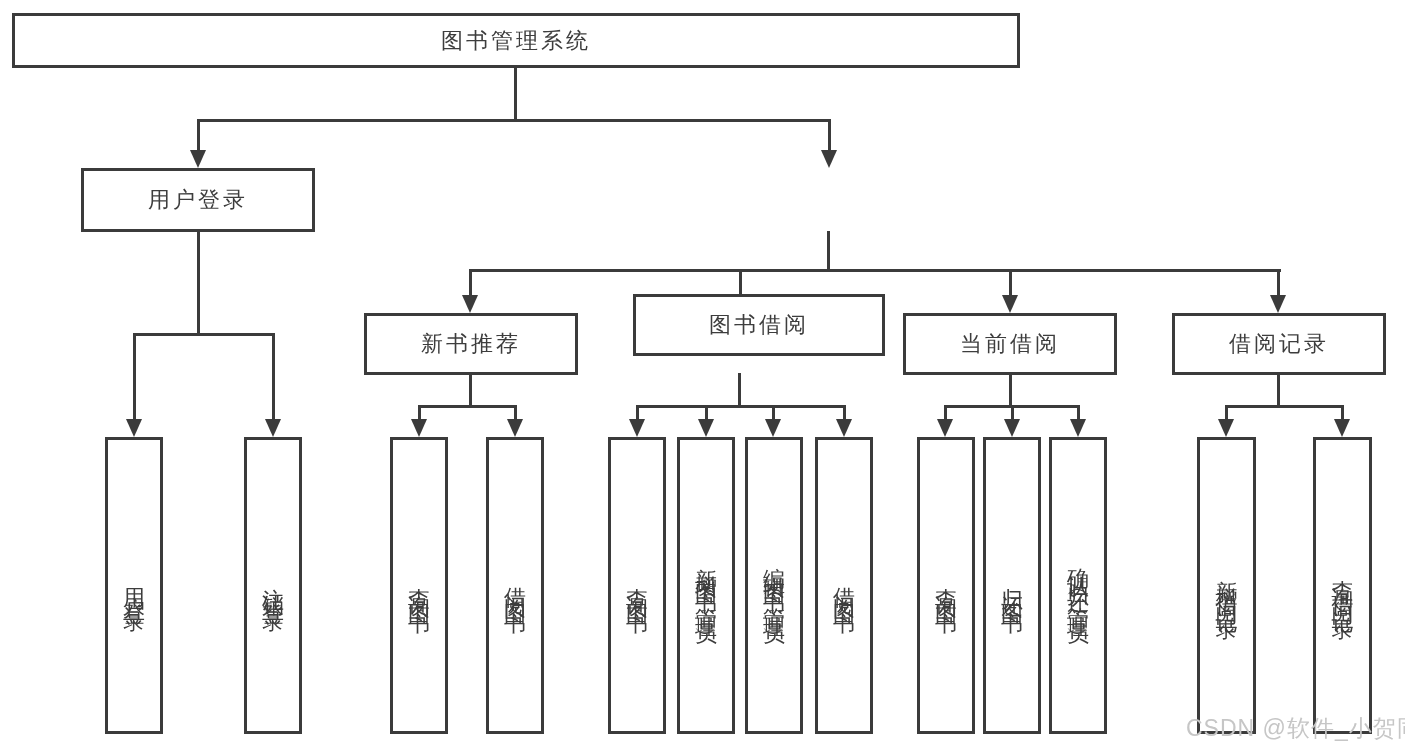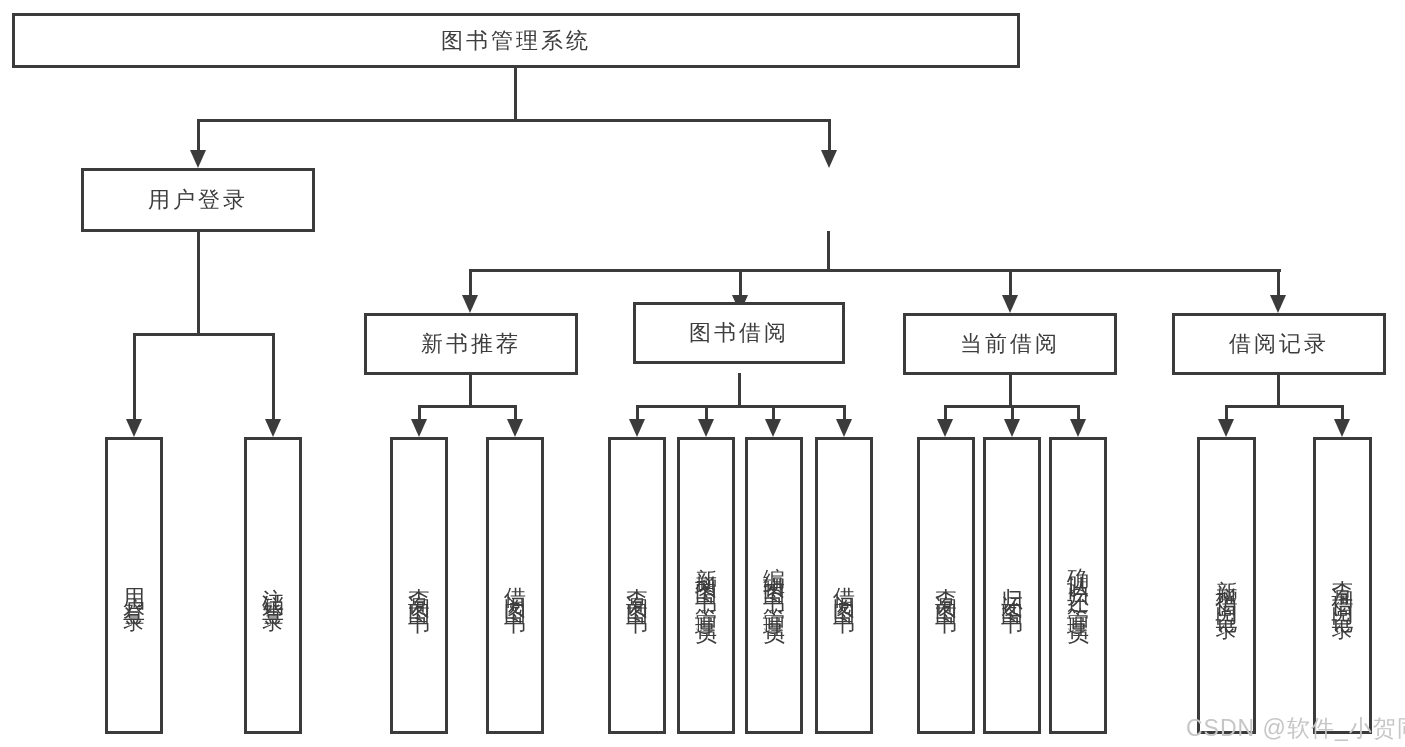--- a/index.html
+++ b/index.html
@@ -66,21 +66,21 @@
   <div class="line" style="left:1009px;top:269px;width:3px;height:28px;"></div>
   <div class="line" style="left:1277px;top:269px;width:3px;height:28px;"></div>
   <div class="arrow" style="left:462px;top:295px;"></div>
   <div class="arrow" style="left:732px;top:295px;"></div>
   <div class="arrow" style="left:1002px;top:295px;"></div>
   <div class="arrow" style="left:1270px;top:295px;"></div>
 
   <div class="node" style="left:364px;top:313px;width:214px;height:62px;justify-content:center;">
     <span>新书推荐</span>
   </div>
-  <div class="node" style="left:633px;top:302px;width:212px;height:62px;">
+  <div class="node" style="left:633px;top:294px;width:252px;height:62px;">
     <span>图书借阅</span>
   </div>
   <div class="node" style="left:903px;top:313px;width:214px;height:62px;">
     <span>当前借阅</span>
   </div>
   <div class="node" style="left:1172px;top:313px;width:214px;height:62px;">
     <span>借阅记录</span>
   </div>
 
   <div class="line" style="left:469px;top:373px;width:3px;height:34px;"></div>

